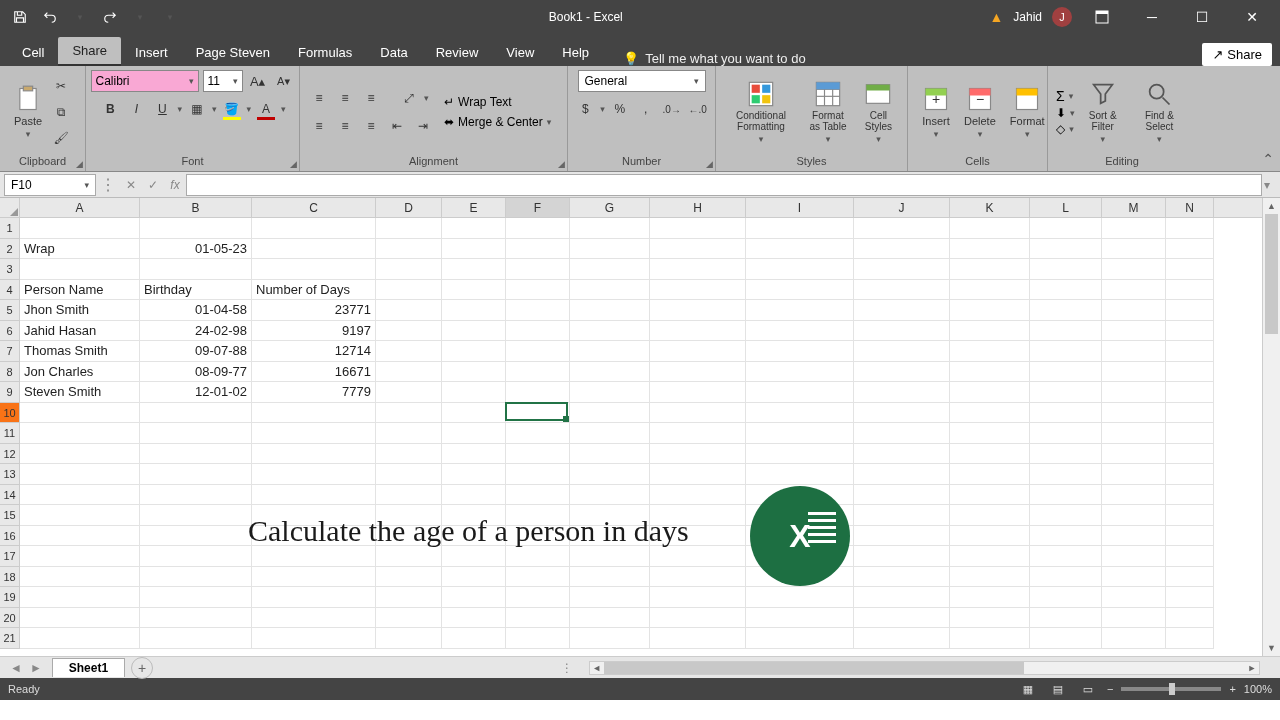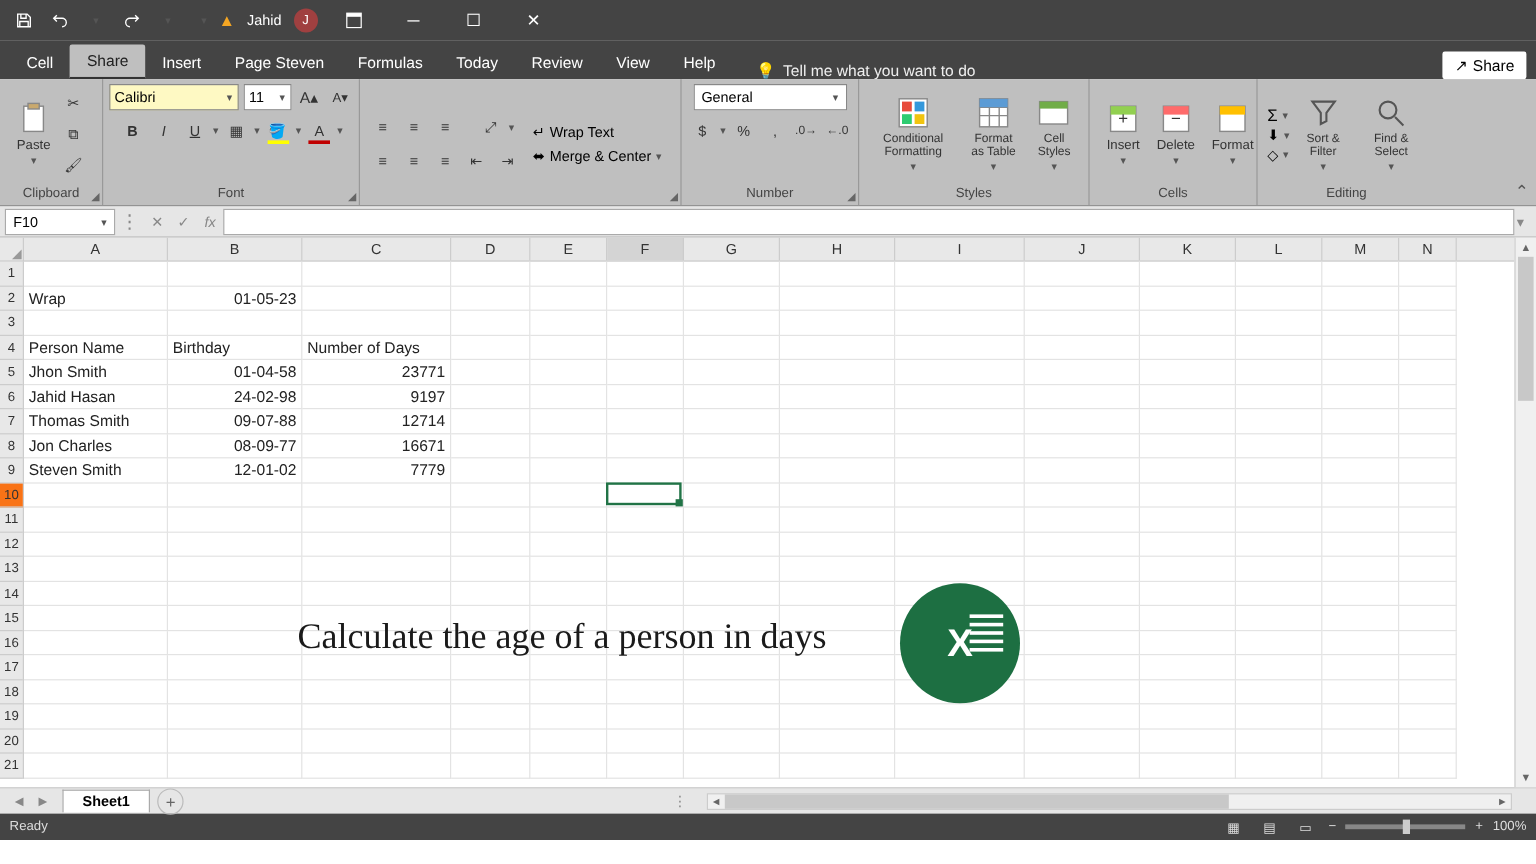--- a/index.html
+++ b/index.html
@@ -29,21 +29,21 @@
 .group-controls { flex: 1; display: flex; align-items: center; gap: 2px; }
 .group-label { text-align: center; font-size: 11px; color: #444; padding: 2px 0; }
 .group-launcher { position: absolute; right: 2px; bottom: 2px; font-size: 9px; color: #666; cursor: pointer; }
 .ribbon-collapse { position: absolute; right: 6px; bottom: 4px; font-size: 14px; color: #555; cursor: pointer; }
 
 .big-btn { display: flex; flex-direction: column; align-items: center; justify-content: center; padding: 2px 6px; font-size: 11px; cursor: pointer; color: #333; gap: 2px;}
 .big-btn svg { width: 28px; height: 28px; }
 .stack { display: flex; flex-direction: column; gap: 4px; }
 .row { display: flex; align-items: center; gap: 4px; }
 
-.font-select { width: 108px; height: 22px; background: #fef9c3; border: 1px solid #888; font-size: 12px; padding: 0 4px; display: flex; align-items: center; justify-content: space-between; }
+.font-select { width: 108px; height: 22px; background: #f9a8d4; border: 1px solid #888; font-size: 12px; padding: 0 4px; display: flex; align-items: center; justify-content: space-between; }
 .size-select { width: 40px; height: 22px; background: #fff; border: 1px solid #888; font-size: 12px; padding: 0 4px; display: flex; align-items: center; justify-content: space-between; }
 .number-select { width: 128px; height: 22px; background: #fff; border: 1px solid #888; font-size: 12px; padding: 0 6px; display: flex; align-items: center; justify-content: space-between; }
 .chev { font-size: 9px; color: #555; }
 
 .small-btn { width: 22px; height: 22px; display: flex; align-items: center; justify-content: center; cursor: pointer; font-size: 12px; color: #333; }
 .small-btn.bold { font-weight: bold; }
 .small-btn.italic { font-style: italic; }
 .small-btn.underline { text-decoration: underline; }
 
 
@@ -118,20 +118,21 @@
       </span>
     <span class="qat-btn chev">▾</span>
     <span class="qat-btn">
         <svg viewBox="0 0 16 16" width="14" height="14">
           <path fill="none" stroke="#fff" stroke-width="1.3" d="M11 3l3 3-3 3 M14 6H6a4 4 0 0 0 0 8"></path>
         </svg>
       </span>
     <span class="qat-btn chev">▾</span>
     <span class="qat-btn chev">▾</span>
   </div>
+  <div class="titlebar-center">Book1  -  Excel</div>
   <div class="titlebar-right">
     <span class="warn-icon">▲</span>
     <span>Jahid</span>
     <span class="user-badge">J</span>
     <span class="win-btn">
         <svg width="14" height="14" viewBox="0 0 14 14">
           <rect x="1" y="1" width="12" height="12" fill="none" stroke="#fff"></rect>
           <rect x="1" y="1" width="12" height="3" fill="#fff"></rect>
         </svg>
       </span>
@@ -140,21 +141,21 @@
     <span class="win-btn">✕</span>
   </div>
 </div>
 
 <div class="ribbon-tabs">
   <div class="ribbon-tab">Cell</div>
   <div class="ribbon-tab active tab-underline">Share</div>
   <div class="ribbon-tab">Insert</div>
   <div class="ribbon-tab">Page Steven</div>
   <div class="ribbon-tab">Formulas</div>
-  <div class="ribbon-tab">Today</div>
+  <div class="ribbon-tab">Data</div>
   <div class="ribbon-tab">Review</div>
   <div class="ribbon-tab">View</div>
   <div class="ribbon-tab">Help</div>
   <div class="tellme">
     <span>💡</span>
     <span>Tell me what you want to do</span>
   </div>
   <div class="share-btn">
     <span>↗</span>
     <span>Share</span>
@@ -238,20 +239,21 @@
             <span>↵</span>
             <span>Wrap Text</span>
           </div>
         <div class="row" style="font-size:12px;gap:4px">
             <span>⬌</span>
             <span>Merge &amp; Center</span>
             <span class="chev">▾</span>
           </div>
       </div>
     </div>
+    <div class="group-label">Alignment</div>
     <span class="group-launcher">◢</span>
   </div>
 
   <div class="ribbon-group" style="width:148px">
     <div class="group-controls stack" style="gap:6px">
       <div class="number-select">
           <span>General</span>
           <span class="chev">▾</span>
         </div>
       <div class="row">

